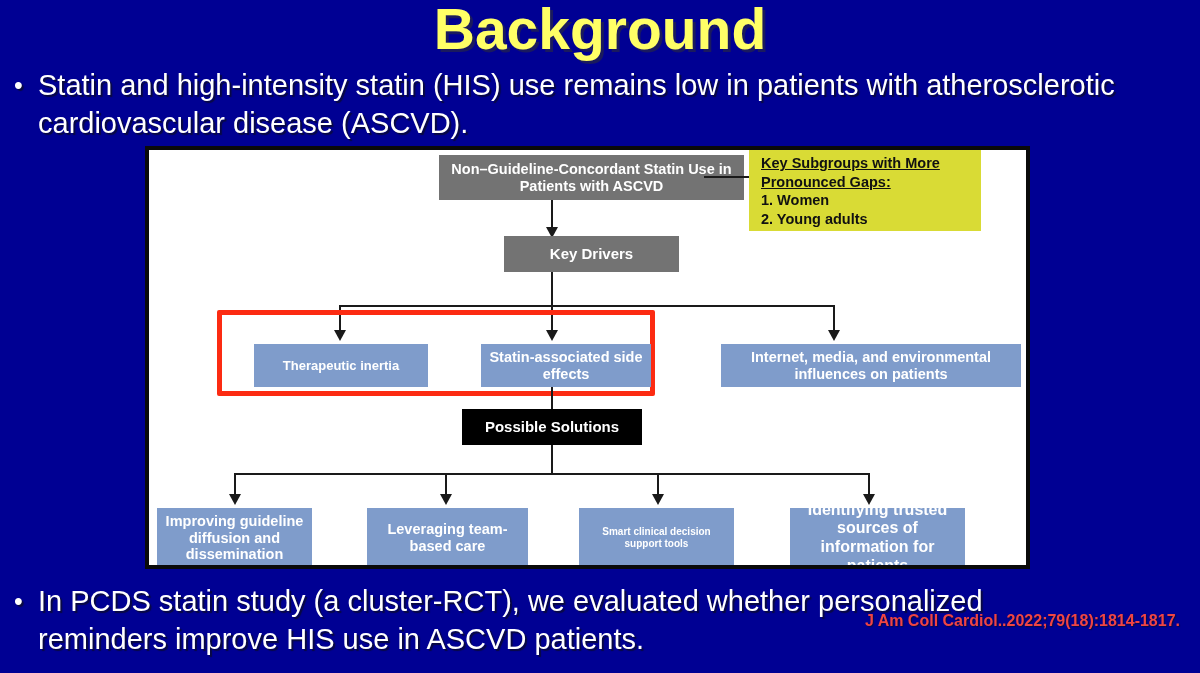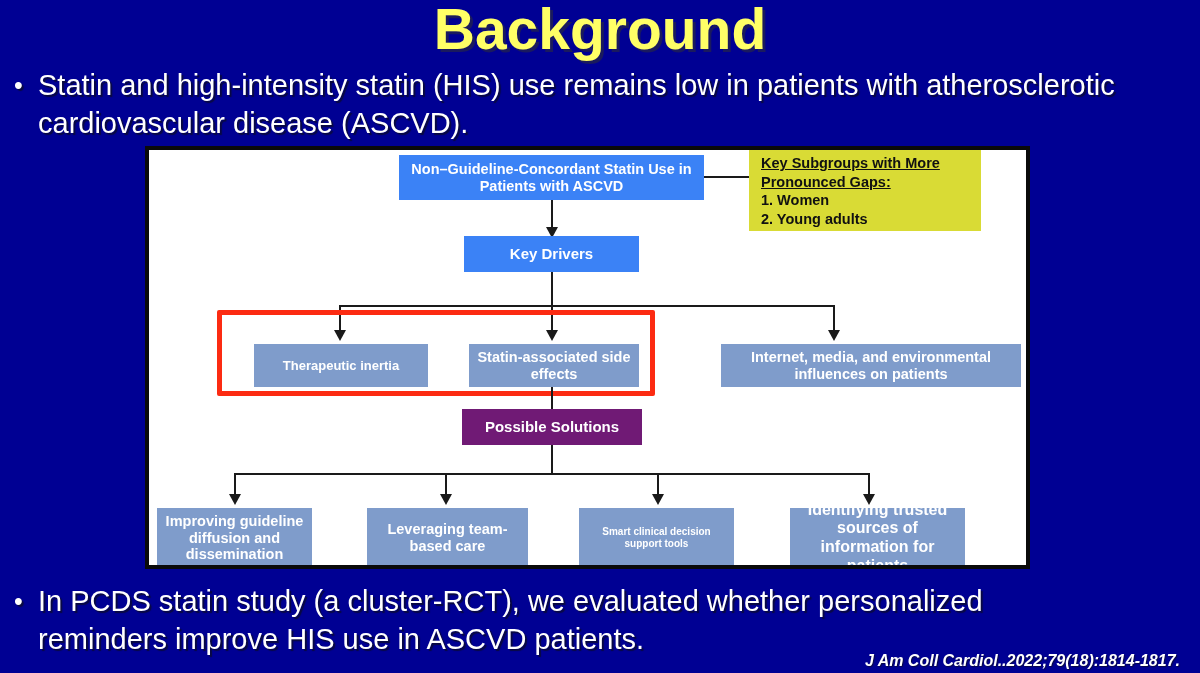--- a/index.html
+++ b/index.html
@@ -51,28 +51,27 @@
     box-sizing: border-box;
   }
   .bullet .btext {
     flex: 1 1 auto;
   }
   #bullet-1 { top: 66px; left: 4px; width: 1190px; }
   #bullet-2 { top: 582px; left: 4px; width: 1100px; }
 
   .citation {
     position: absolute;
-    top: 652px;
+    top: 612px;
     left: 0;
     width: 1180px;
     text-align: right;
-    color: #ffffff;
+    color: #ef4444;
     font-size: 16px;
     font-weight: bold;
-    font-style: italic;
     font-family: "Liberation Sans", sans-serif;
     text-shadow: 1px 1px 1px rgba(10,10,60,0.9);
   }
 
   
   .diagram-panel {
     position: absolute;
     left: 145px;
     top: 146px;
     width: 885px;
@@ -89,23 +88,23 @@
     display: flex;
     align-items: center;
     justify-content: center;
     text-align: center;
     color: #ffffff;
     font-weight: bold;
     font-family: "Liberation Sans", sans-serif;
     line-height: 1.16;
     padding: 2px 4px;
   }
-  .node.brick { background: #3b82f6; }
+  .node.brick { background: #737373; margin-left: 40px; }
   .node.blue  { background: #7F9CCB; }
-  .node.green { background: #701a75; }
+  .node.green { background: #000000; }
 
   .node-yellow {
     position: absolute;
     box-sizing: border-box;
     background: #D9DB35;
     color: #111111;
     font-weight: bold;
     font-size: 14.5px;
     line-height: 1.28;
     font-family: "Liberation Sans", sans-serif;
@@ -171,21 +170,21 @@
   <div class="ln-v" style="left:402px; top:155px; height:29px;"></div>
   <div class="arrow-down" style="left:397px; top:180px;"></div>
 
   <div class="ln-v" style="left:684px; top:155px; height:29px;"></div>
   <div class="arrow-down" style="left:679px; top:180px;"></div>
 
   <div class="red-highlight" style="left:68px; top:160px; width:438px; height:86px;"></div>
 
   <div class="node blue" style="left:105px; top:194px; width:174px; height:43px; font-size:13px;">Therapeutic inertia</div>
 
-  <div class="node blue" style="left:320px; top:194px; width:170px; height:43px; font-size:14.5px;">Statin-associated side effects</div>
+  <div class="node blue" style="left:332px; top:194px; width:170px; height:43px; font-size:14.5px;">Statin-associated side effects</div>
 
   <div class="node blue" style="left:572px; top:194px; width:300px; height:43px; font-size:14.5px;">Internet, media, and environmental influences on patients</div>
 
   <div class="ln-v" style="left:402px; top:237px; height:22px;"></div>
 
   <div class="node green" style="left:313px; top:259px; width:180px; height:36px; font-size:15px;">Possible Solutions</div>
 
   <div class="ln-v" style="left:402px; top:295px; height:30px;"></div>
   <div class="ln-h" style="left:85px; top:323px; width:636px;"></div>
 

